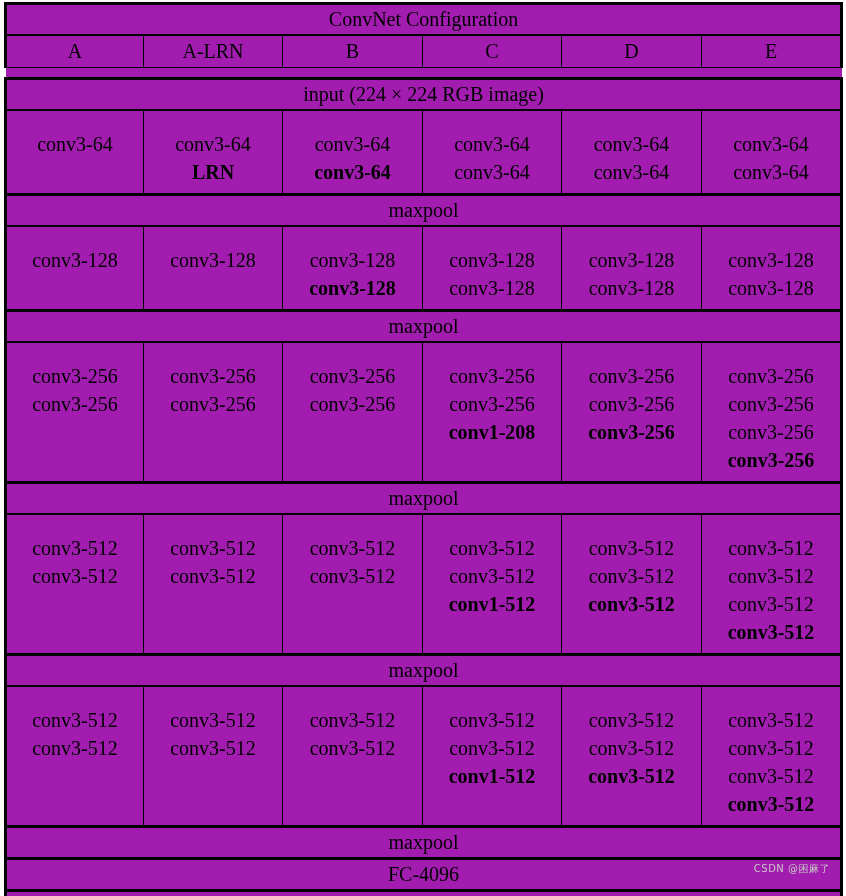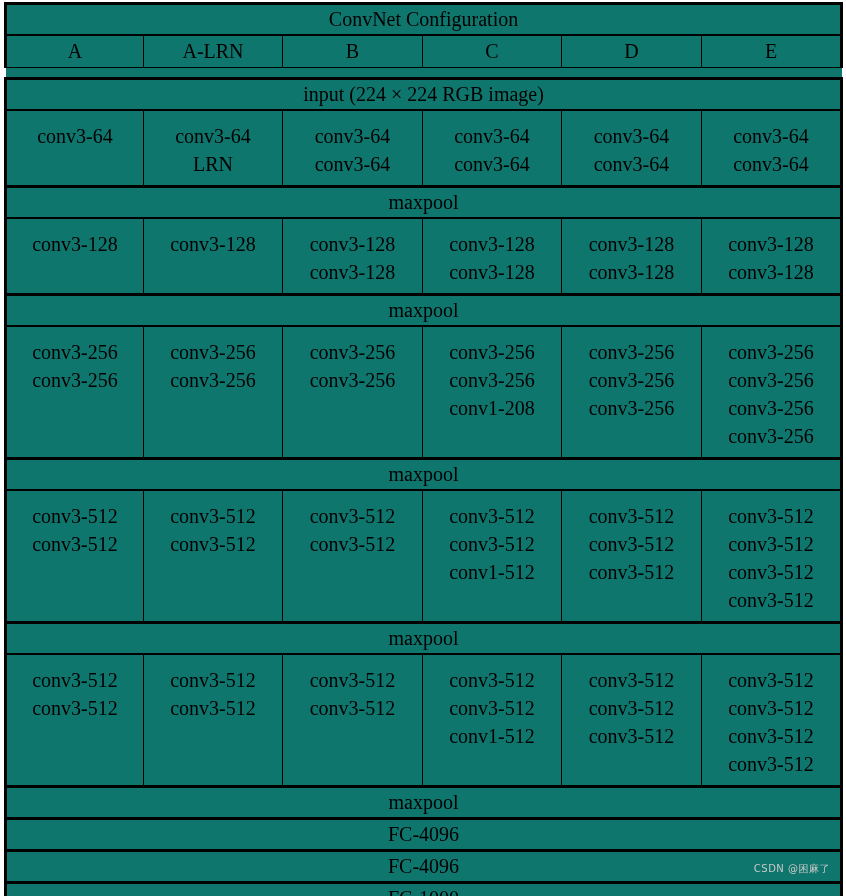--- a/index.html
+++ b/index.html
@@ -33,21 +33,21 @@
     border-collapse: collapse;
     table-layout: fixed;
     font-size: 20px;
     line-height: 1.12;
   }
   .vgg-table td {
     border: 1px solid #000000;
     text-align: center;
     vertical-align: top;
     padding: 1px 2px 2px 2px;
-    background: #0f766e;
+    background: #a21caf;
     margin-left: 8px;
   }
 
   
   .title-row td {
     border-top: 3px solid #000000;
     border-left: 3px solid #000000;
     border-right: 3px solid #000000;
     height: 26px;
     vertical-align: middle;
@@ -84,34 +84,34 @@
     border-top: 3px solid #000000;
     border-bottom: 2px solid #000000;
     height: 26px;
     vertical-align: middle;
   }
 
   
   .stack td {
     border-top: 1px solid #000000;
     border-bottom: 2px solid #000000;
-    padding-top: 11px;
+    padding-top: 19px;
     padding-bottom: 3px;
   }
   .stack td:first-child { border-left: 3px solid #000000; }
   .stack td:last-child  { border-right: 3px solid #000000; }
 
   .cell-lines { display: block; }
   .cell-lines span {
     display: block;
     height: 28px;
     line-height: 28px;
     white-space: nowrap;
   }
-  .cell-lines span.b { font-weight: normal; }
+  .cell-lines span.b { font-weight: bold; }
 
   
   .watermark {
     position: absolute;
     right: 16px;
     top: 862px;
     font-family: "DejaVu Sans", "Liberation Sans", sans-serif;
     font-size: 10px;
     color: #c9c9c9;
     letter-spacing: 0.5px;

